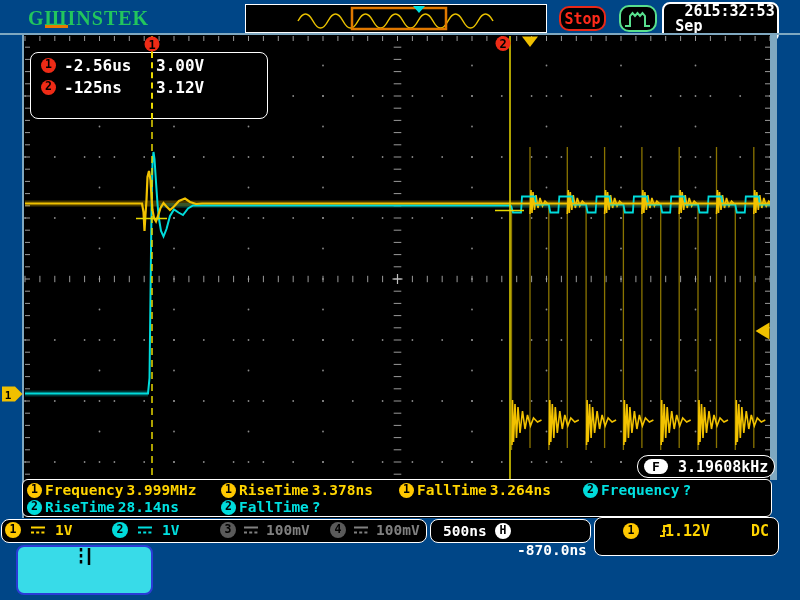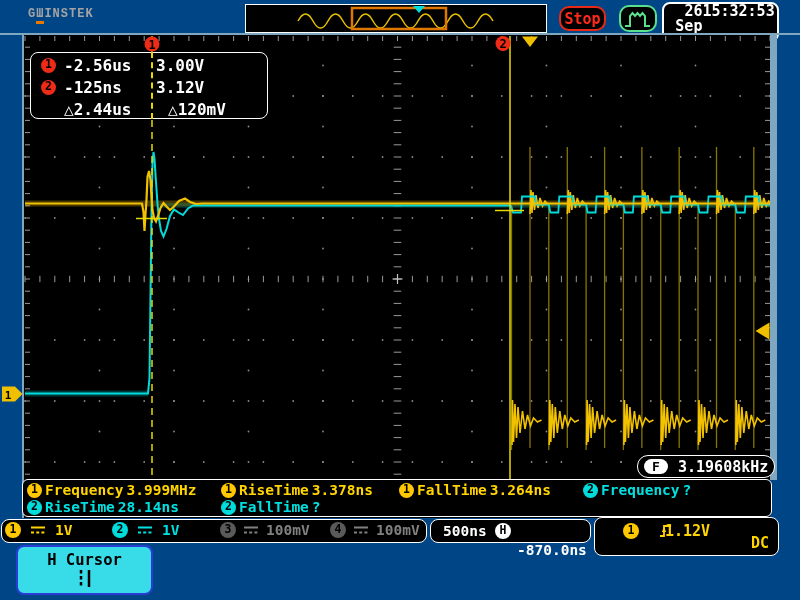--- a/index.html
+++ b/index.html
@@ -12,22 +12,22 @@
   .b1{background:#ffc800}.b2{background:#00dcdc}.br{background:#ee2b16}
   .bg3{background:#5a5a5a}.bw{background:#fff}
   .t1{color:#ffd400}.t2{color:#00e0e0}.t34{color:#808080}
   .mi{position:absolute;display:flex;align-items:center;gap:3px;font-weight:bold;font-size:14.5px;}
   .chgrp{position:absolute;top:2px;display:flex;align-items:center;gap:9px;font-weight:bold;font-size:14.5px;}
   .cp-row{display:flex;align-items:center;height:22px;padding-left:10px;color:#fff;
           font-weight:bold;font-size:16px;}
   .cp-row .bdg{margin-right:8px;}
   .cp-time{width:92px;}
   .cp-row.delta .cp-time{width:104px;}
-  .logo{color:#a3a3a3;font-weight:bold;font-size:12px;letter-spacing:1px;
-        font-family:Liberation Mono, monospace;}
+  .logo{color:#22c55e;font-weight:bold;font-size:20px;letter-spacing:1px;
+        font-family:Liberation Serif, serif;}
   .logo .lw{border-bottom:3px solid #e87800;line-height:14px;display:inline-block;}
 </style>
 </head>
 <body>
 
 <div id="screen">
 
   <div class="abs logo" style="left:28px;top:7px;"><span>G</span><span class="lw">Ш</span><span>INSTEK</span></div>
 
   <div class="abs" style="left:245px;top:4px;width:302px;height:29px;background:#000;border:1.5px solid #fff;box-sizing:border-box;">
@@ -612,25 +612,20 @@
     <div class="cp-row">
       <span class="bdg br">1</span>
       <span class="cp-time">-2.56us</span>
       <span class="cp-volt">3.00V</span>
     </div>
     <div class="cp-row">
       <span class="bdg br">2</span>
       <span class="cp-time">-125ns</span>
       <span class="cp-volt">3.12V</span>
     </div>
-    <div class="cp-row delta">
-      <span class="bdg br"></span>
-      <span class="cp-time">△2.44us</span>
-      <span class="cp-volt">△120mV</span>
-    </div>
   </div>
   <div class="abs" style="left:151px;top:52px;width:0;height:67px;border-left:2px dashed #e8d800;z-index:3;"></div>
 
   <div class="abs" style="left:637px;top:455px;width:138px;height:23px;background:#000;border:1.5px solid #fff;border-radius:11px;box-sizing:border-box;z-index:2;display:flex;align-items:center;">
     <span style="width:24px;height:15px;background:#fff;border-radius:8px;color:#000;font-weight:bold;font-size:13px;display:flex;align-items:center;justify-content:center;margin-left:6px;">F</span>
     <span style="color:#fff;font-weight:bold;font-size:15px;margin-left:10px;text-align:center;">3.19608kHz</span>
   </div>
 
   <div class="abs" style="left:22px;top:479px;width:750px;height:38px;background:#000;border:1.5px solid #fff;border-radius:6px;box-sizing:border-box;z-index:2;">
     <div class="mi t1" style="left:4px;top:2px;">
@@ -706,24 +701,23 @@
     <span class="abs" style="left:86px;top:3px;margin-top:19px;">-870.0ns</span>
   </div>
 
   <div class="abs" style="left:594px;top:517px;width:185px;height:39px;background:#000;border:1.5px solid #fff;border-radius:8px;box-sizing:border-box;z-index:2;font-weight:bold;font-size:15px;">
     <span class="abs bdg b1" style="left:28px;top:5px;width:16px;height:16px;">1</span>
     <svg class="abs" style="left:64px;top:4px;" width="13" height="17" viewBox="0 0 13 17">
       <path d="M1 14 H5 V4 H12" fill="none" stroke="#ffd400" stroke-width="1.8"></path>
       <polygon points="2.8,10 7.2,10 5,5" fill="#ffd400"></polygon>
     </svg>
     <span class="abs t1" style="left:70px;top:4px;">1.12V</span>
-    <span class="abs t1" style="right:9px;top:16px;text-align:right;">DC</span>
+    <span class="abs t1" style="right:9px;top:4px;text-align:right;">DC</span>
   </div>
 
   <div class="abs" style="left:16px;top:545px;width:137px;height:50px;background:#38dbe8;border:2.5px solid #2b3bd6;border-radius:8px;box-sizing:border-box;z-index:2;text-align:center;">
-    <div style="color:#000;font-weight:bold;font-size:15.5px;margin-top:4px;">H Cursor</div>
     <svg width="22" height="19" viewBox="0 0 22 19">
       <line x1="7" y1="1" x2="7" y2="18" stroke="#000" stroke-width="2.5" stroke-dasharray="3.5 2.5"></line>
       <line x1="15" y1="1" x2="15" y2="18" stroke="#000" stroke-width="2.5"></line>
     </svg>
   </div>
 
 </div>
 
 </body></html>

